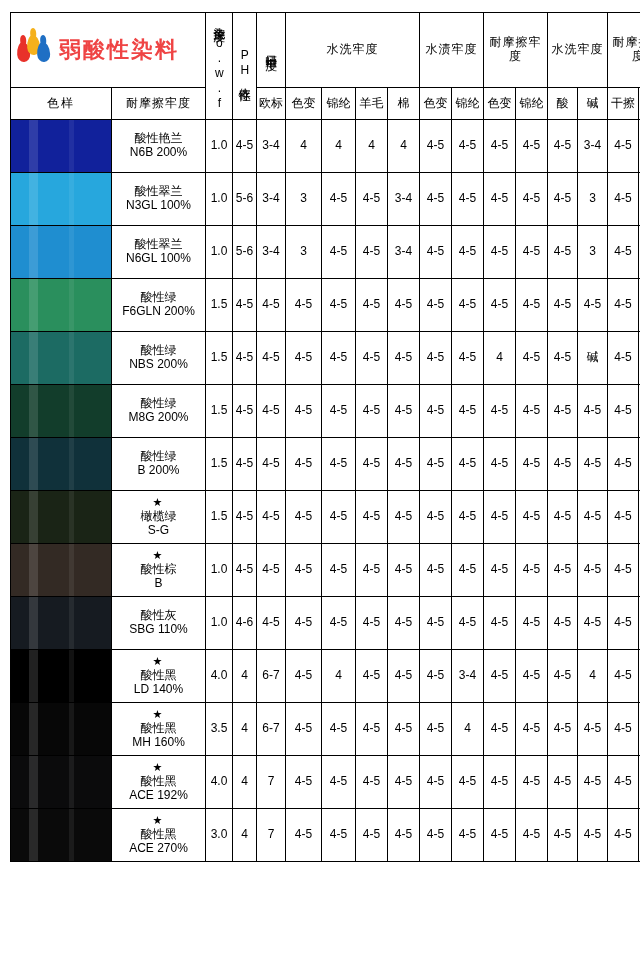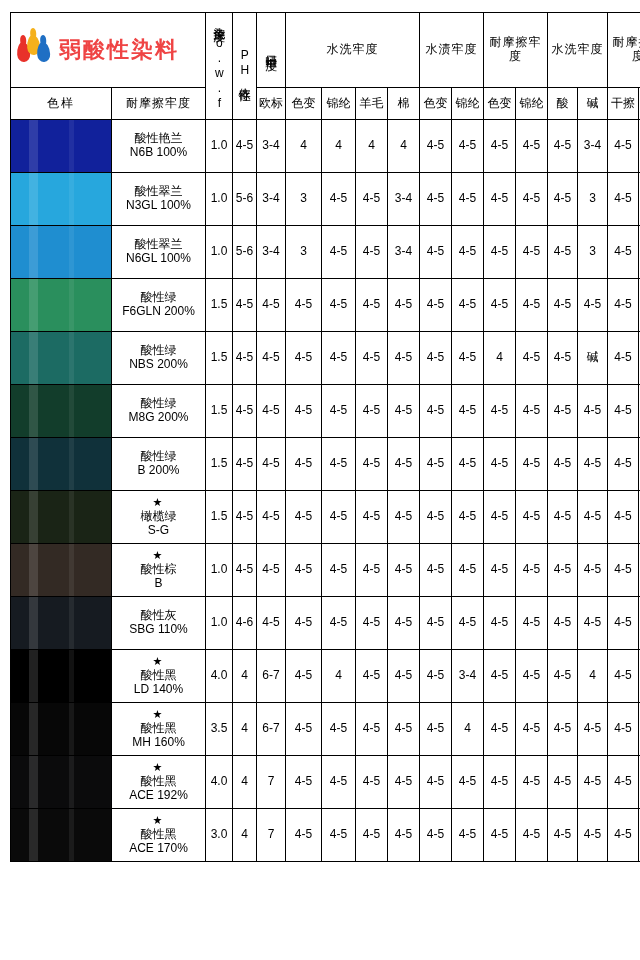--- a/index.html
+++ b/index.html
@@ -232,21 +232,21 @@
     <tbody id="tbody">
         <tr class="datarow">
           <td class="swatch">
             <span class="swatch-inner" style="background: rgb(17, 33, 155);">
               <span class="sheen"></span>
               <span class="sheen2"></span>
             </span>
           </td>
           <td class="dyename">
             <span class="nm1">酸性艳兰</span>
-            <span class="nm2">N6B 100%</span>
+            <span class="nm2">N6B 200%</span>
           </td>
           <td class="val">1.0</td>
           <td class="val">4-5</td>
           <td class="val">3-4</td>
           <td class="val">4</td>
           <td class="val">4</td>
           <td class="val">4</td>
           <td class="val">4</td>
           <td class="val">4-5</td>
           <td class="val">4-5</td>
@@ -566,21 +566,21 @@
           <td class="val">4-5</td>
           <td class="val">4-5</td>
         </tr>
         <tr class="datarow">
           <td class="swatch">
             <span class="swatch-inner" style="background: rgb(10, 10, 10);">
               <span class="sheen"></span>
               <span class="sheen2"></span>
             </span>
           </td>
-          <td class="dyename"><span class="star">★</span><span class="nm1">酸性黑</span><span class="nm2">ACE 170%</span></td>
+          <td class="dyename"><span class="star">★</span><span class="nm1">酸性黑</span><span class="nm2">ACE 270%</span></td>
           <td class="val">3.0</td>
           <td class="val">4</td>
           <td class="val">7</td>
           <td class="val">4-5</td>
           <td class="val">4-5</td>
           <td class="val">4-5</td>
           <td class="val">4-5</td>
           <td class="val">4-5</td>
           <td class="val">4-5</td>
           <td class="val">4-5</td>

